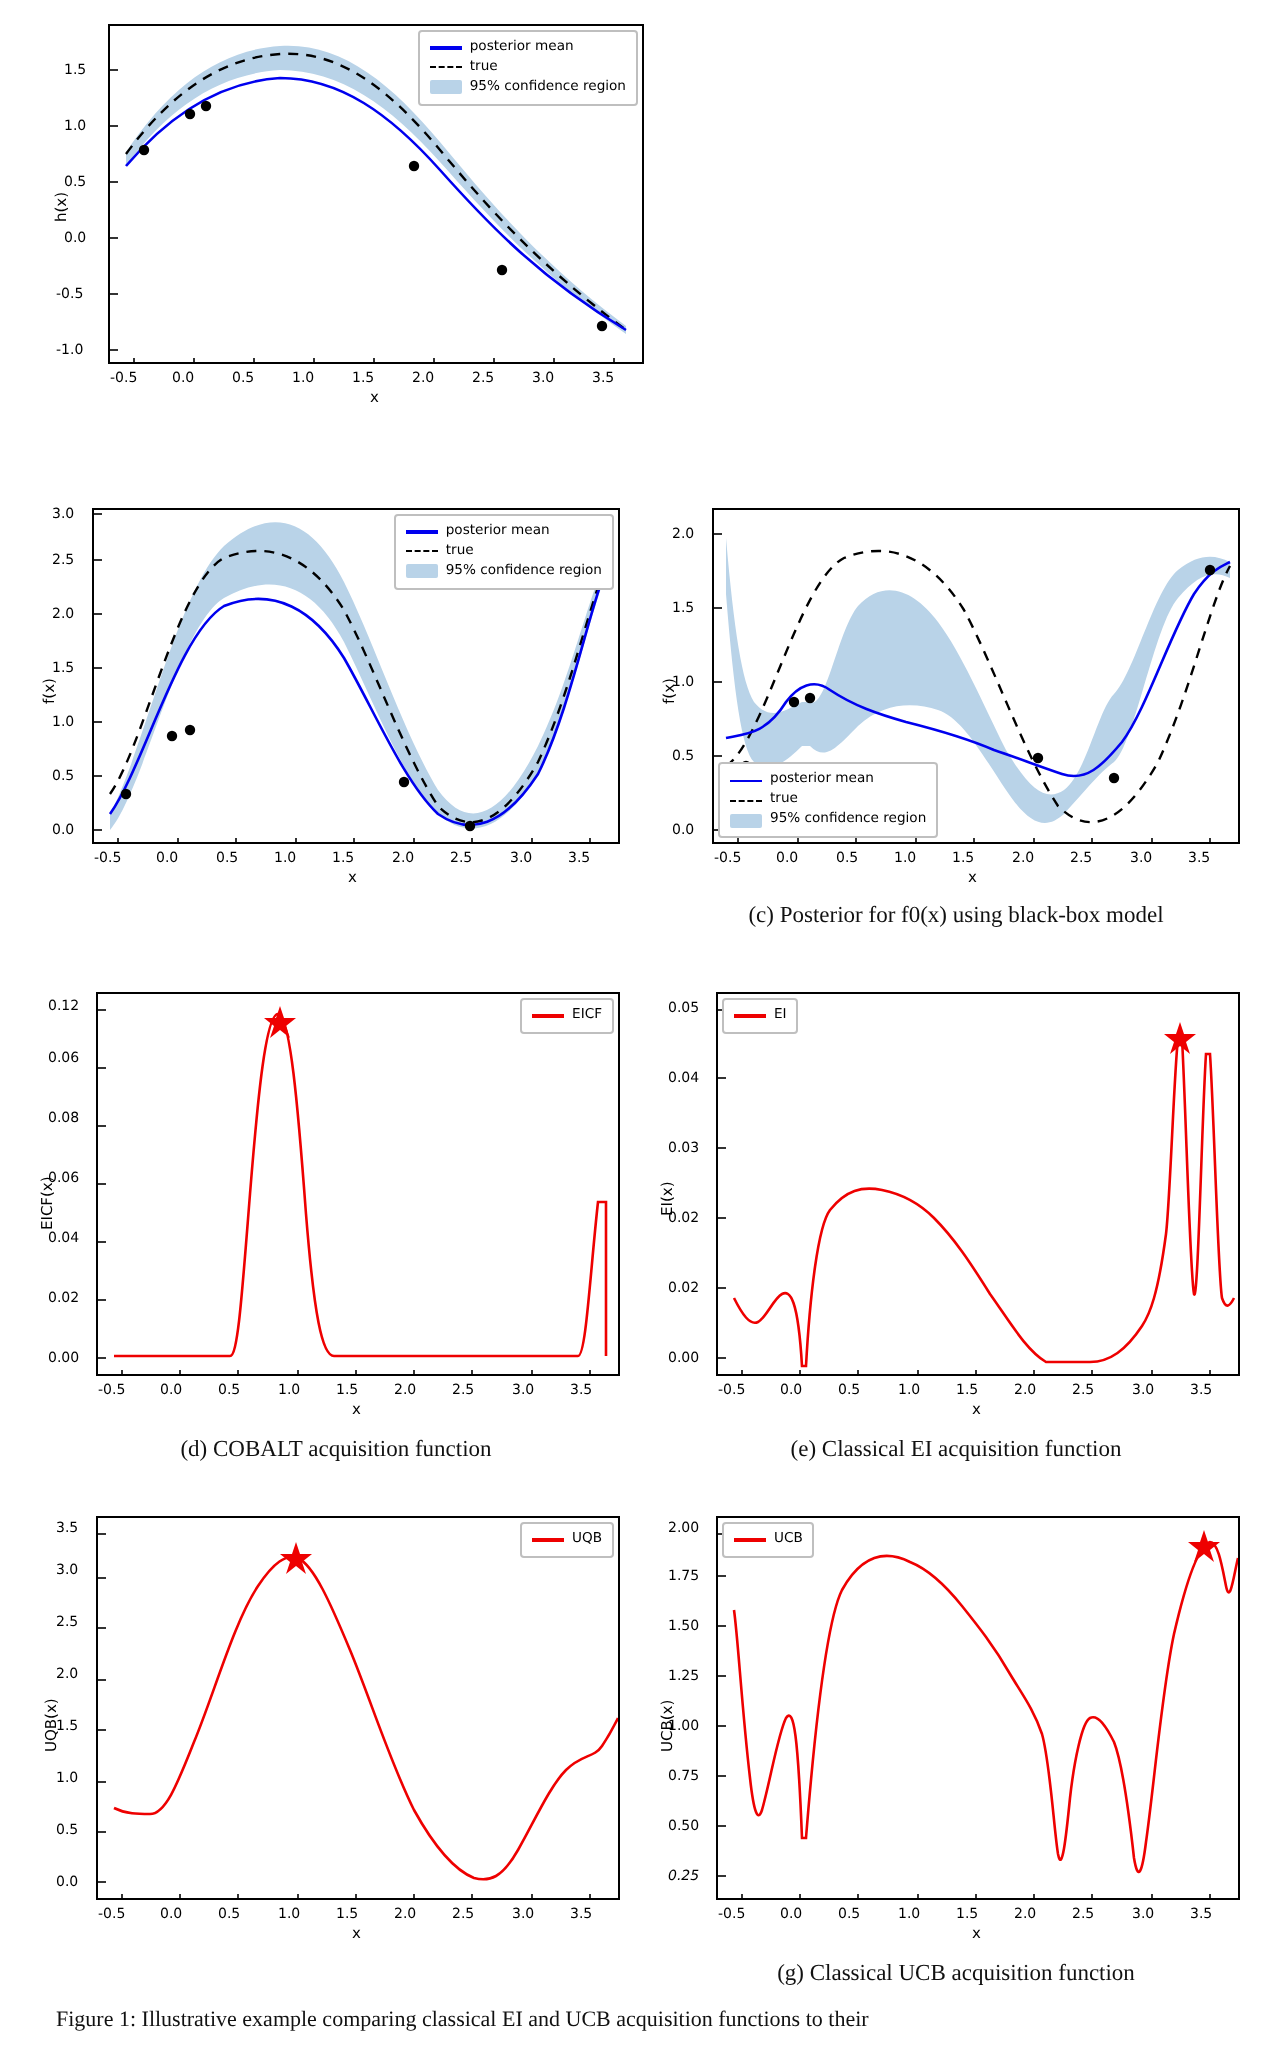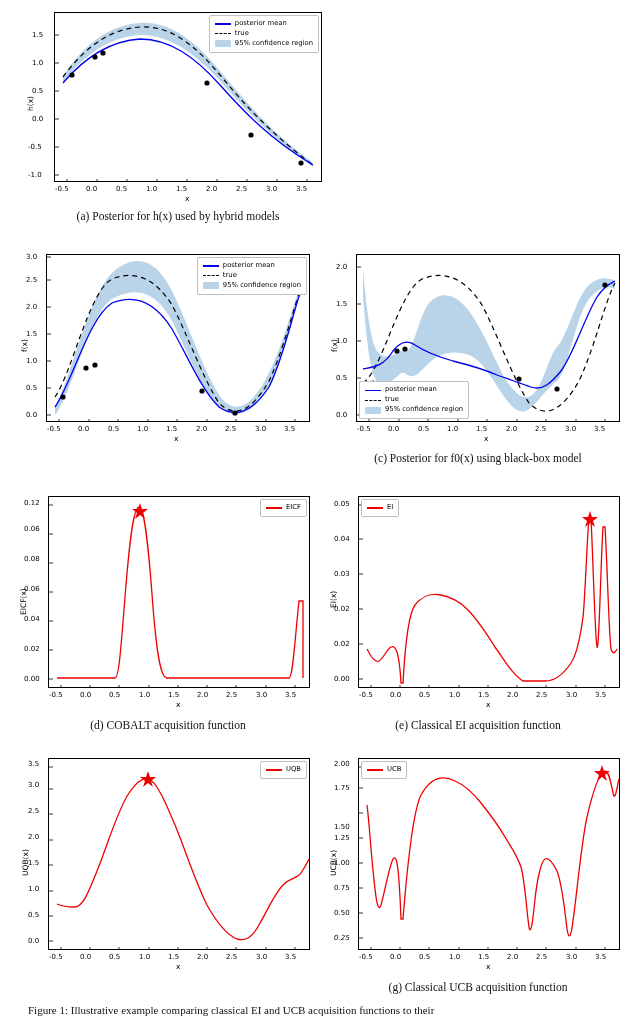--- a/index.html
+++ b/index.html
@@ -191,24 +191,20 @@
       <div class="tick-label" style="left:27px; top:179px;">-0.5</div>
       <div class="tick-label" style="left:58px; top:179px;">0.0</div>
       <div class="tick-label" style="left:88px; top:179px;">0.5</div>
       <div class="tick-label" style="left:118px; top:179px;">1.0</div>
       <div class="tick-label" style="left:148px; top:179px;">1.5</div>
       <div class="tick-label" style="left:178px; top:179px;">2.0</div>
       <div class="tick-label" style="left:208px; top:179px;">2.5</div>
       <div class="tick-label" style="left:238px; top:179px;">3.0</div>
       <div class="tick-label" style="left:268px; top:179px;">3.5</div>
       <div class="xlabel" style="left:157px; top:188px;">x</div>
-    </div>
-    <div class="caption" style="margin-top:14px;">
-      <span>(a)</span>
-      <span>Posterior for h(x) used by hybrid models</span>
     </div>
   </div>
 
   <div class="fig-block" style="left:20px; top:248px; width:296px; height:210px;">
     <div class="plot" style="width:296px;height:190px;">
       <div class="tick-label" style="left:6px; top:163px;">0.0</div>
       <div class="tick-label" style="left:6px; top:136px;">0.5</div>
       <div class="tick-label" style="left:6px; top:109px;">1.0</div>
       <div class="tick-label" style="left:6px; top:82px;">1.5</div>
       <div class="tick-label" style="left:6px; top:55px;">2.0</div>
@@ -518,21 +514,21 @@
     </div>
   </div>
 
   <div class="fig-block" style="left:330px; top:752px; width:296px; height:250px;">
     <div class="plot" style="width:296px;height:215px;">
       <div class="tick-label" style="left:4px; top:182px;font-style:italic;">0.25</div>
       <div class="tick-label" style="left:4px; top:157px;">0.50</div>
       <div class="tick-label" style="left:4px; top:132px;">0.75</div>
       <div class="tick-label" style="left:4px; top:107px;">1.00</div>
       <div class="tick-label" style="left:4px; top:82px;">1.25</div>
-      <div class="tick-label" style="left:4px; top:71px;">1.50</div>
+      <div class="tick-label" style="left:4px; top:57px;">1.50</div>
       <div class="tick-label" style="left:4px; top:32px;">1.75</div>
       <div class="tick-label" style="left:4px; top:8px;">2.00</div>
       <div class="ylabel" style="left:-1px; top:124px;">UCB(x)</div>
 
       <div class="axes" style="left:28px; top:6px; width:262px; height:192px;">
         <svg width="262" height="192" viewBox="0 0 262 192">
           <path d="M8,46 C10,60 12,96 16,130 C18,148 20,152 22,146 C26,132 30,108 34,100 C38,94 40,110 42,160 L44,160 C48,110 54,52 62,36 C72,18 84,16 96,22 C106,26 114,34 122,44 C130,54 138,64 146,78 C152,88 158,96 162,108 C166,122 168,156 170,168 C172,178 174,160 176,140 C178,122 182,102 186,100 C190,98 194,104 198,112 C202,122 206,152 208,170 C210,182 212,178 214,162 C218,134 222,86 228,58 C234,32 240,14 246,12 C250,12 252,24 254,34 C256,44 258,28 260,20" fill="none" stroke="#ee0000" stroke-width="1.3"></path>
           <polygon points="243,6 245,12 251,12 246,16 248,22 243,18 238,22 240,16 235,12 241,12" fill="#ee0000"></polygon>
           <g stroke="#000" stroke-width="0.8">
             <line x1="12" y1="192" x2="12" y2="188"></line>

